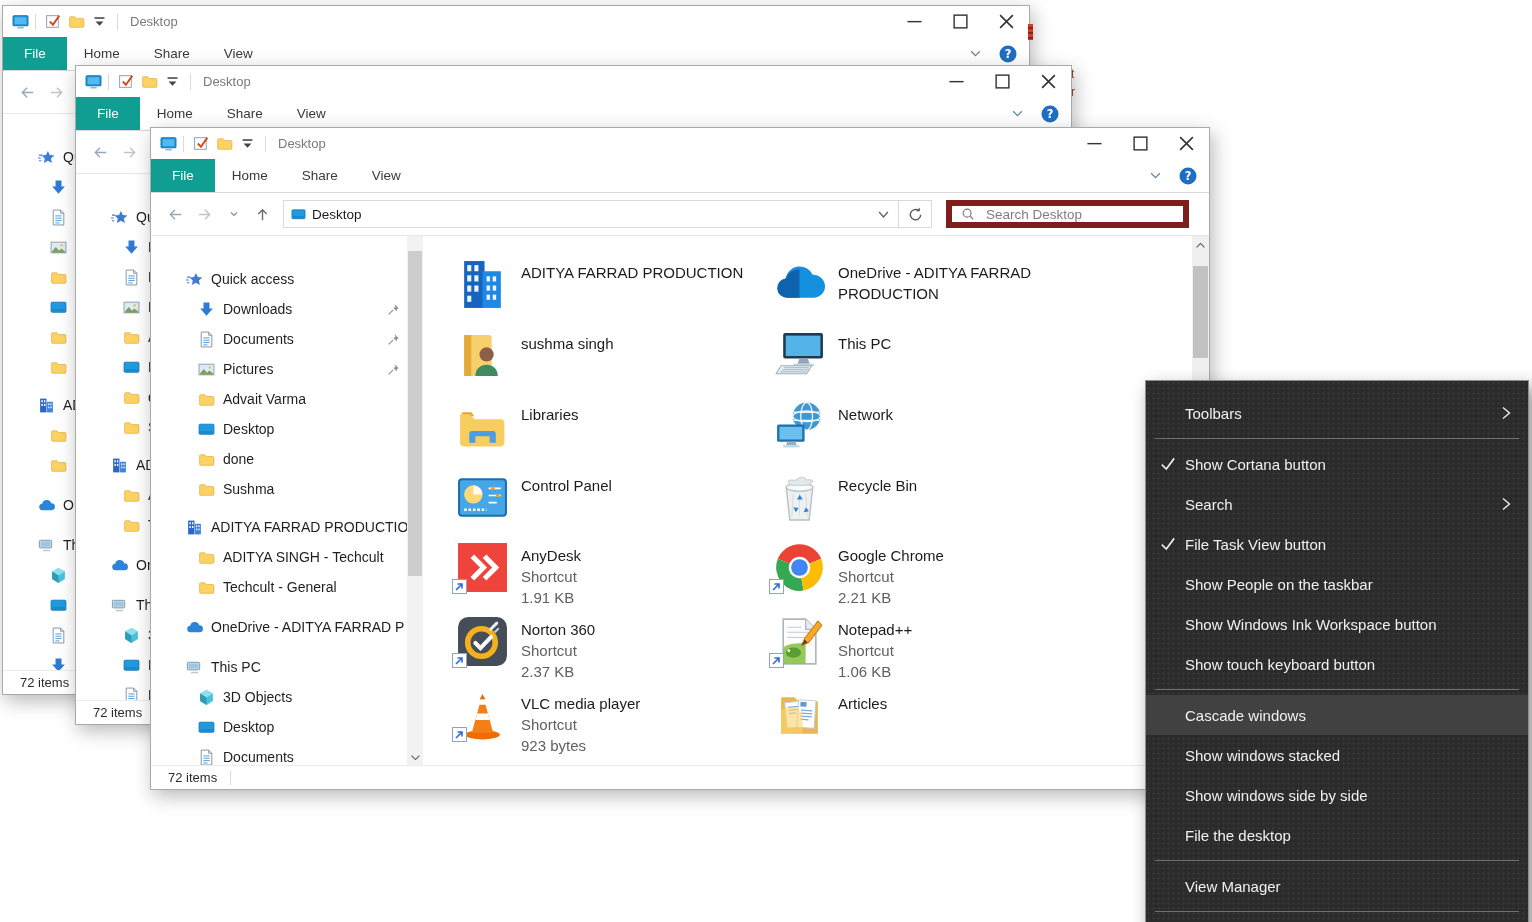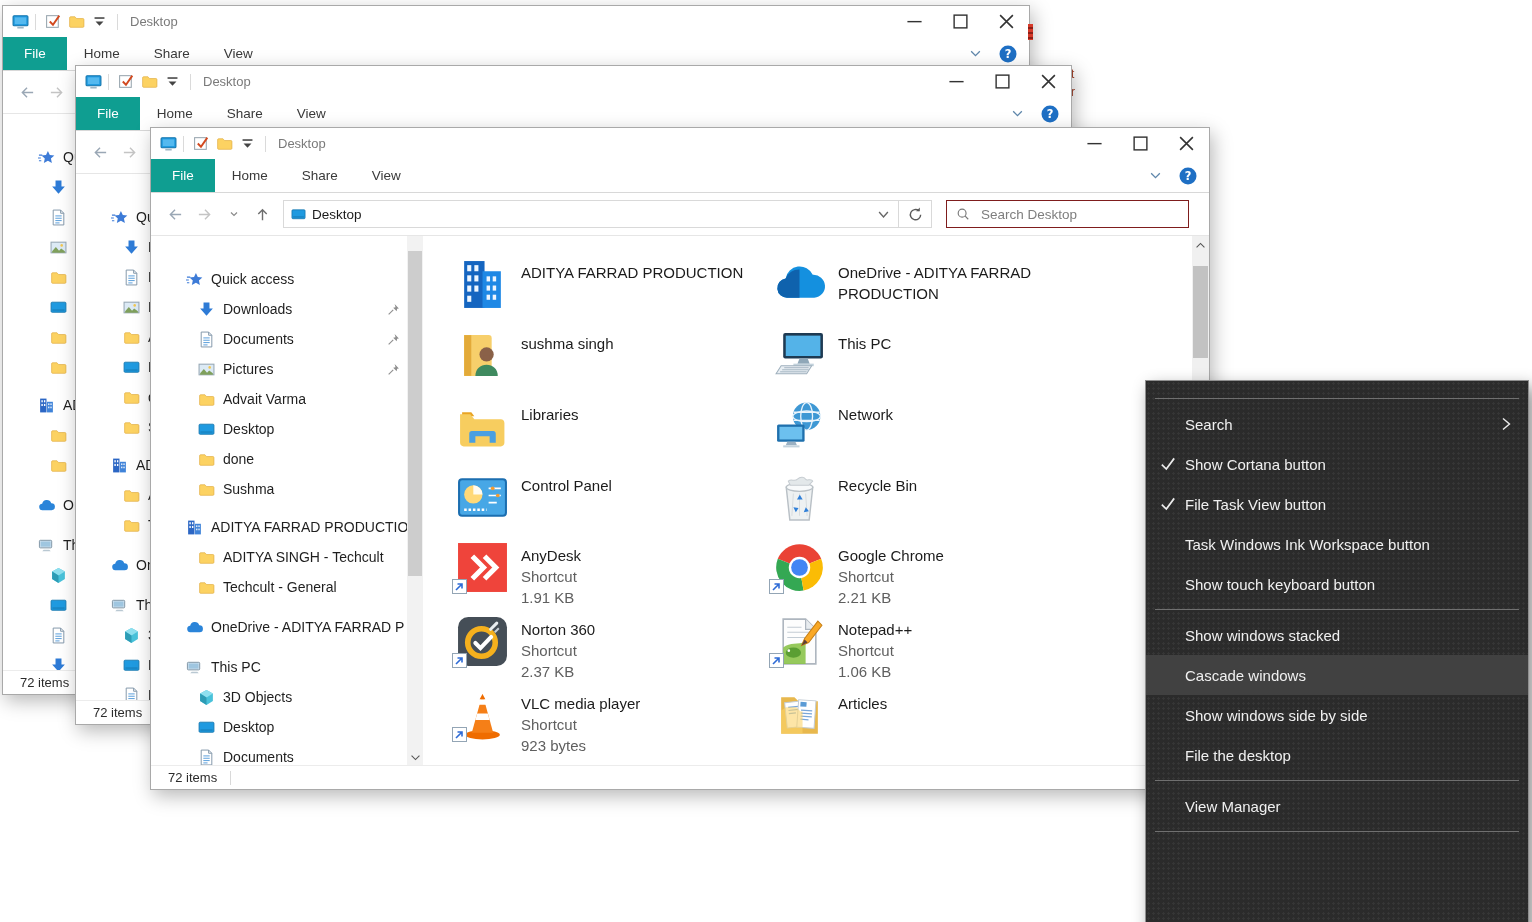--- a/index.html
+++ b/index.html
@@ -27,21 +27,21 @@
   .navrow{height:42px;flex:0 0 42px;display:flex;align-items:center;background:#fff;padding-left:10px;border-bottom:1px solid #e6e6e6;}
   .navbtn{width:29px;display:flex;align-items:center;justify-content:center;}
   .navbtn svg{width:15px;height:15px;}
   .navbtn.small svg{width:10px;height:10px;}
   .addr{height:28px;border:1px solid #d9d9d9;display:flex;align-items:center;flex:1;padding:0 7px;margin-left:6px;box-sizing:border-box;background:#fff;gap:6px;}
   .addr .icon svg{width:15px;height:15px;}
   .addrtext{font-size:13.5px;color:#1b1b1b;}
   .addrspacer{flex:1;}
   .refreshbtn{width:33px;height:28px;border:1px solid #d9d9d9;border-left:none;display:flex;align-items:center;justify-content:center;box-sizing:border-box;}
   .refreshbtn svg{width:15px;height:15px;}
-  .searchbox{width:243px;height:28px;border:1px solid #7f1d1d;margin-left:14px;margin-right:20px;display:flex;align-items:center;padding:0 9px;gap:9px;box-sizing:border-box;flex:0 0 auto;}
+  .searchbox{width:243px;height:28px;border:6px solid #7f1d1d;margin-left:14px;margin-right:20px;display:flex;align-items:center;padding:0 9px;gap:9px;box-sizing:border-box;flex:0 0 auto;}
   .searchbox svg{width:14px;height:14px;}
   .searchbox input{border:none;outline:none;flex:1;min-width:0;font-size:13.5px;color:#333;font-family:inherit;background:transparent;}
   .searchbox input::placeholder{color:#7e7e7e;}
   .bodyrow{flex:1;position:relative;overflow:hidden;background:#fff;}
   .layer{position:absolute;inset:0;}
   .srow{position:absolute;left:0;height:26px;display:flex;align-items:center;font-size:14px;color:#1f1f1f;
         padding-left:35px;width:256px;box-sizing:border-box;white-space:nowrap;overflow:hidden;}
   .srow.ind{padding-left:47px;}
   .srow .icon{margin-right:8px;flex:0 0 auto;}
   .srow .icon svg{width:17px;height:17px;}
@@ -2100,63 +2100,76 @@
             </div>
           </div>
         </div>
       </div>
       <div class="statusbar">
         <span>72 items</span>
         <div class="sdiv"></div>
       </div>
     </div>
     <div class="ctxmenu" style="left:1145px;top:380px;width:384px;height:600px;background-color:#2b2b2b;border:1px solid #8f8f8f">
+      <div class="mitem" style="">
+        <span>Toolbars</span>
+        <span class="msub">
+          <span class="icon">
+            <svg xmlns="http://www.w3.org/2000/svg" viewBox="0 0 12 14">
+              <path d="M2.5 1.5L9 7l-6.5 5.5" fill="none" stroke="#ececec" stroke-width="1.4"></path>
+            </svg>
+          </span>
+        </span>
+      </div>
       <div class="msep"></div>
+      <div class="mitem" style="">
+        <span class="mcheck">
+          <span class="icon">
+            <svg xmlns="http://www.w3.org/2000/svg" viewBox="0 0 16 16">
+              <path d="M2.5 8.5l4 4 7-9.5" fill="none" stroke="#ececec" stroke-width="1.5"></path>
+            </svg>
+          </span>
+        </span>
+        <span>Show Cortana button</span>
+      </div>
       <div class="mitem" style="">
         <span>Search</span>
         <span class="msub">
           <span class="icon">
             <svg xmlns="http://www.w3.org/2000/svg" viewBox="0 0 12 14">
               <path d="M2.5 1.5L9 7l-6.5 5.5" fill="none" stroke="#ececec" stroke-width="1.4"></path>
             </svg>
           </span>
         </span>
       </div>
       <div class="mitem" style="">
         <span class="mcheck">
           <span class="icon">
             <svg xmlns="http://www.w3.org/2000/svg" viewBox="0 0 16 16">
               <path d="M2.5 8.5l4 4 7-9.5" fill="none" stroke="#ececec" stroke-width="1.5"></path>
             </svg>
           </span>
         </span>
-        <span>Show Cortana button</span>
+        <span>File Task View button</span>
       </div>
       <div class="mitem" style="">
-        <span class="mcheck">
-          <span class="icon">
-            <svg xmlns="http://www.w3.org/2000/svg" viewBox="0 0 16 16">
-              <path d="M2.5 8.5l4 4 7-9.5" fill="none" stroke="#ececec" stroke-width="1.5"></path>
-            </svg>
-          </span>
-        </span>
-        <span>File Task View button</span>
+        <span>Show People on the taskbar</span>
       </div>
       <div class="mitem" style="">
-        <span>Task Windows Ink Workspace button</span>
+        <span>Show Windows Ink Workspace button</span>
       </div>
       <div class="mitem" style="">
         <span>Show touch keyboard button</span>
       </div>
       <div class="msep"></div>
+      <div class="mitem" style="background:#414141">
+        <span>Cascade windows</span>
+      </div>
       <div class="mitem" style="">
         <span>Show windows stacked</span>
-      </div>
-      <div class="mitem" style="background:#414141">
-        <span>Cascade windows</span>
       </div>
       <div class="mitem" style="">
         <span>Show windows side by side</span>
       </div>
       <div class="mitem" style="">
         <span>File the desktop</span>
       </div>
       <div class="msep"></div>
       <div class="mitem" style="">
         <span>View Manager</span>

